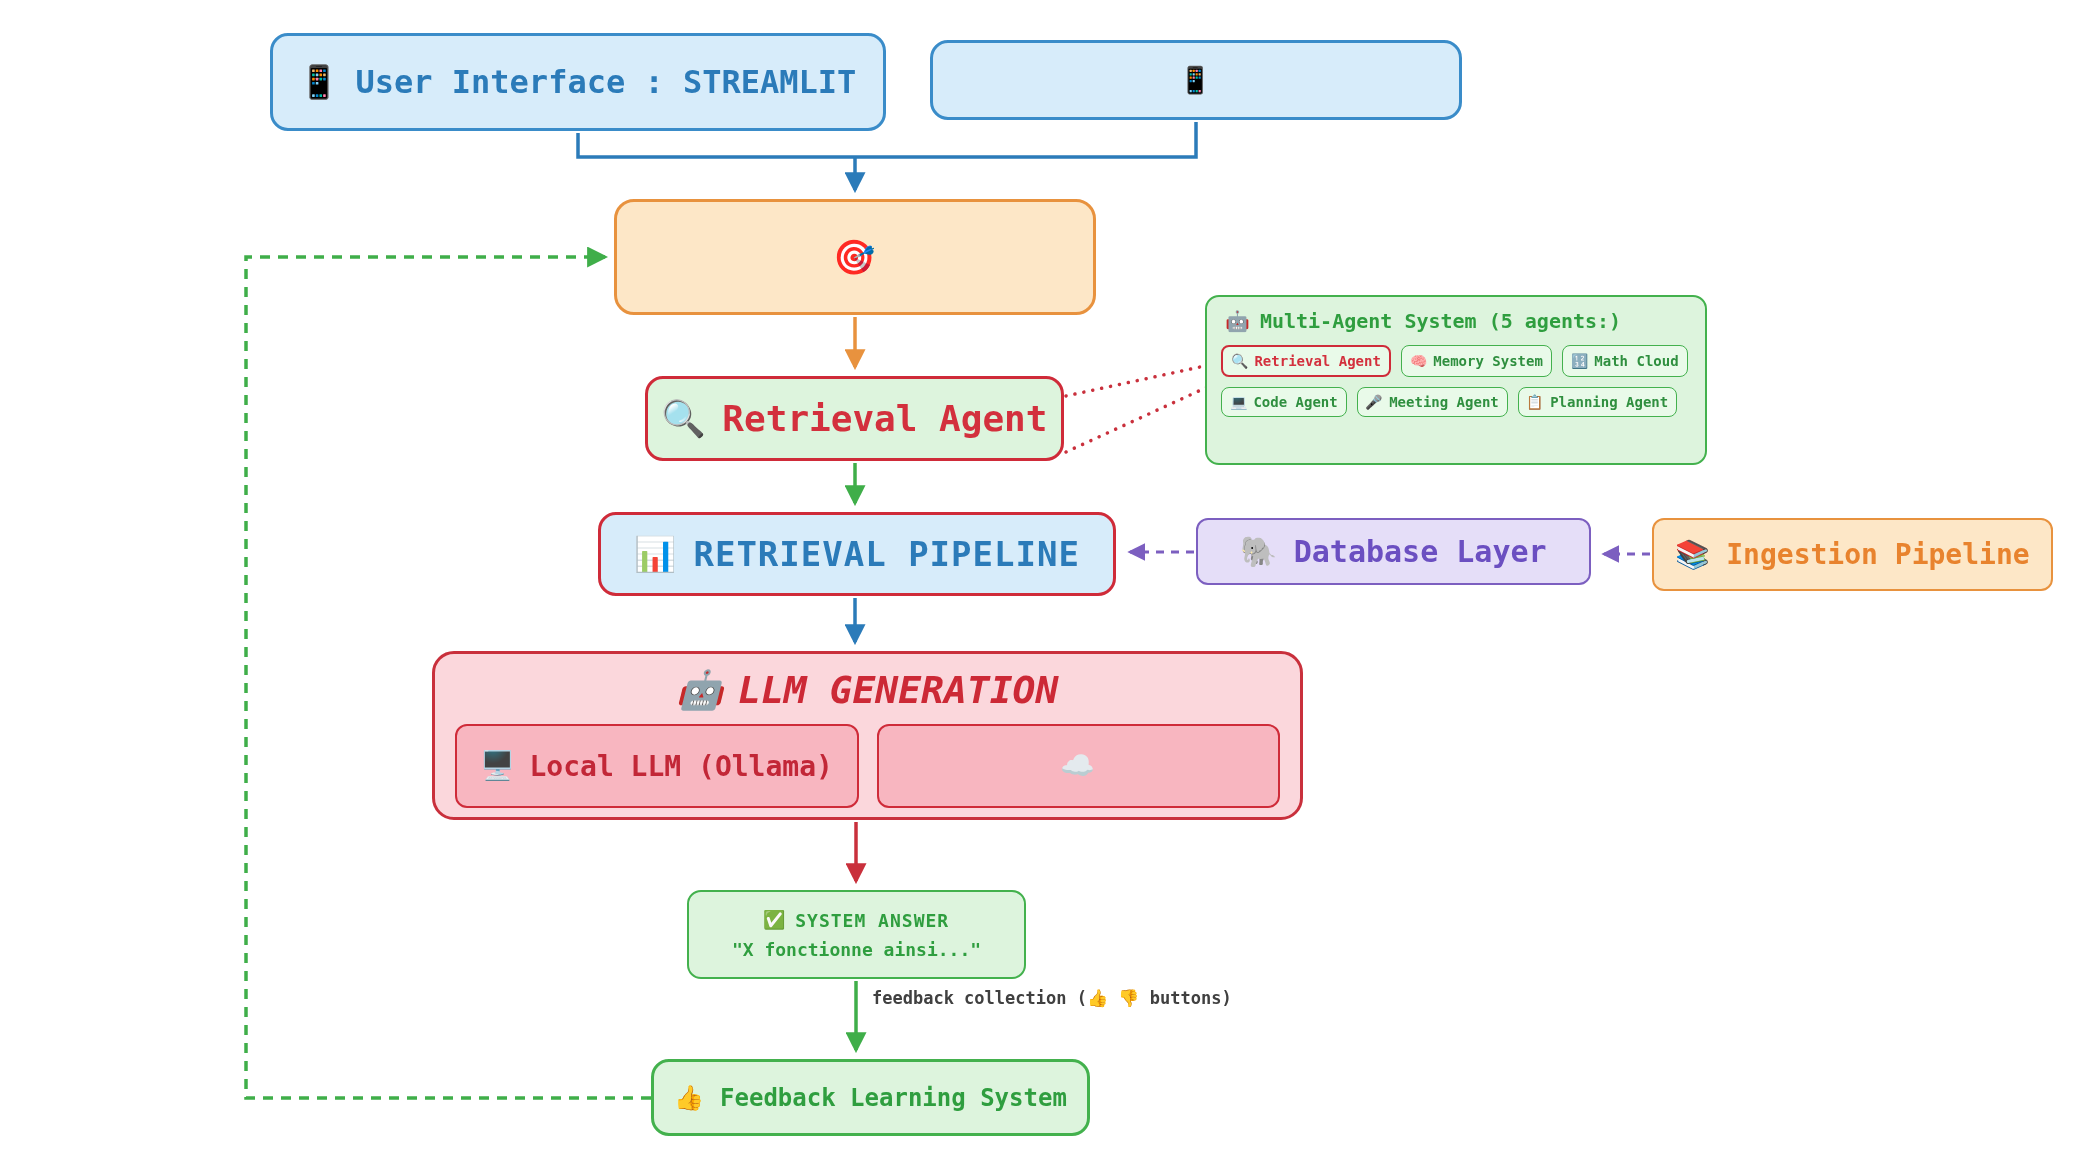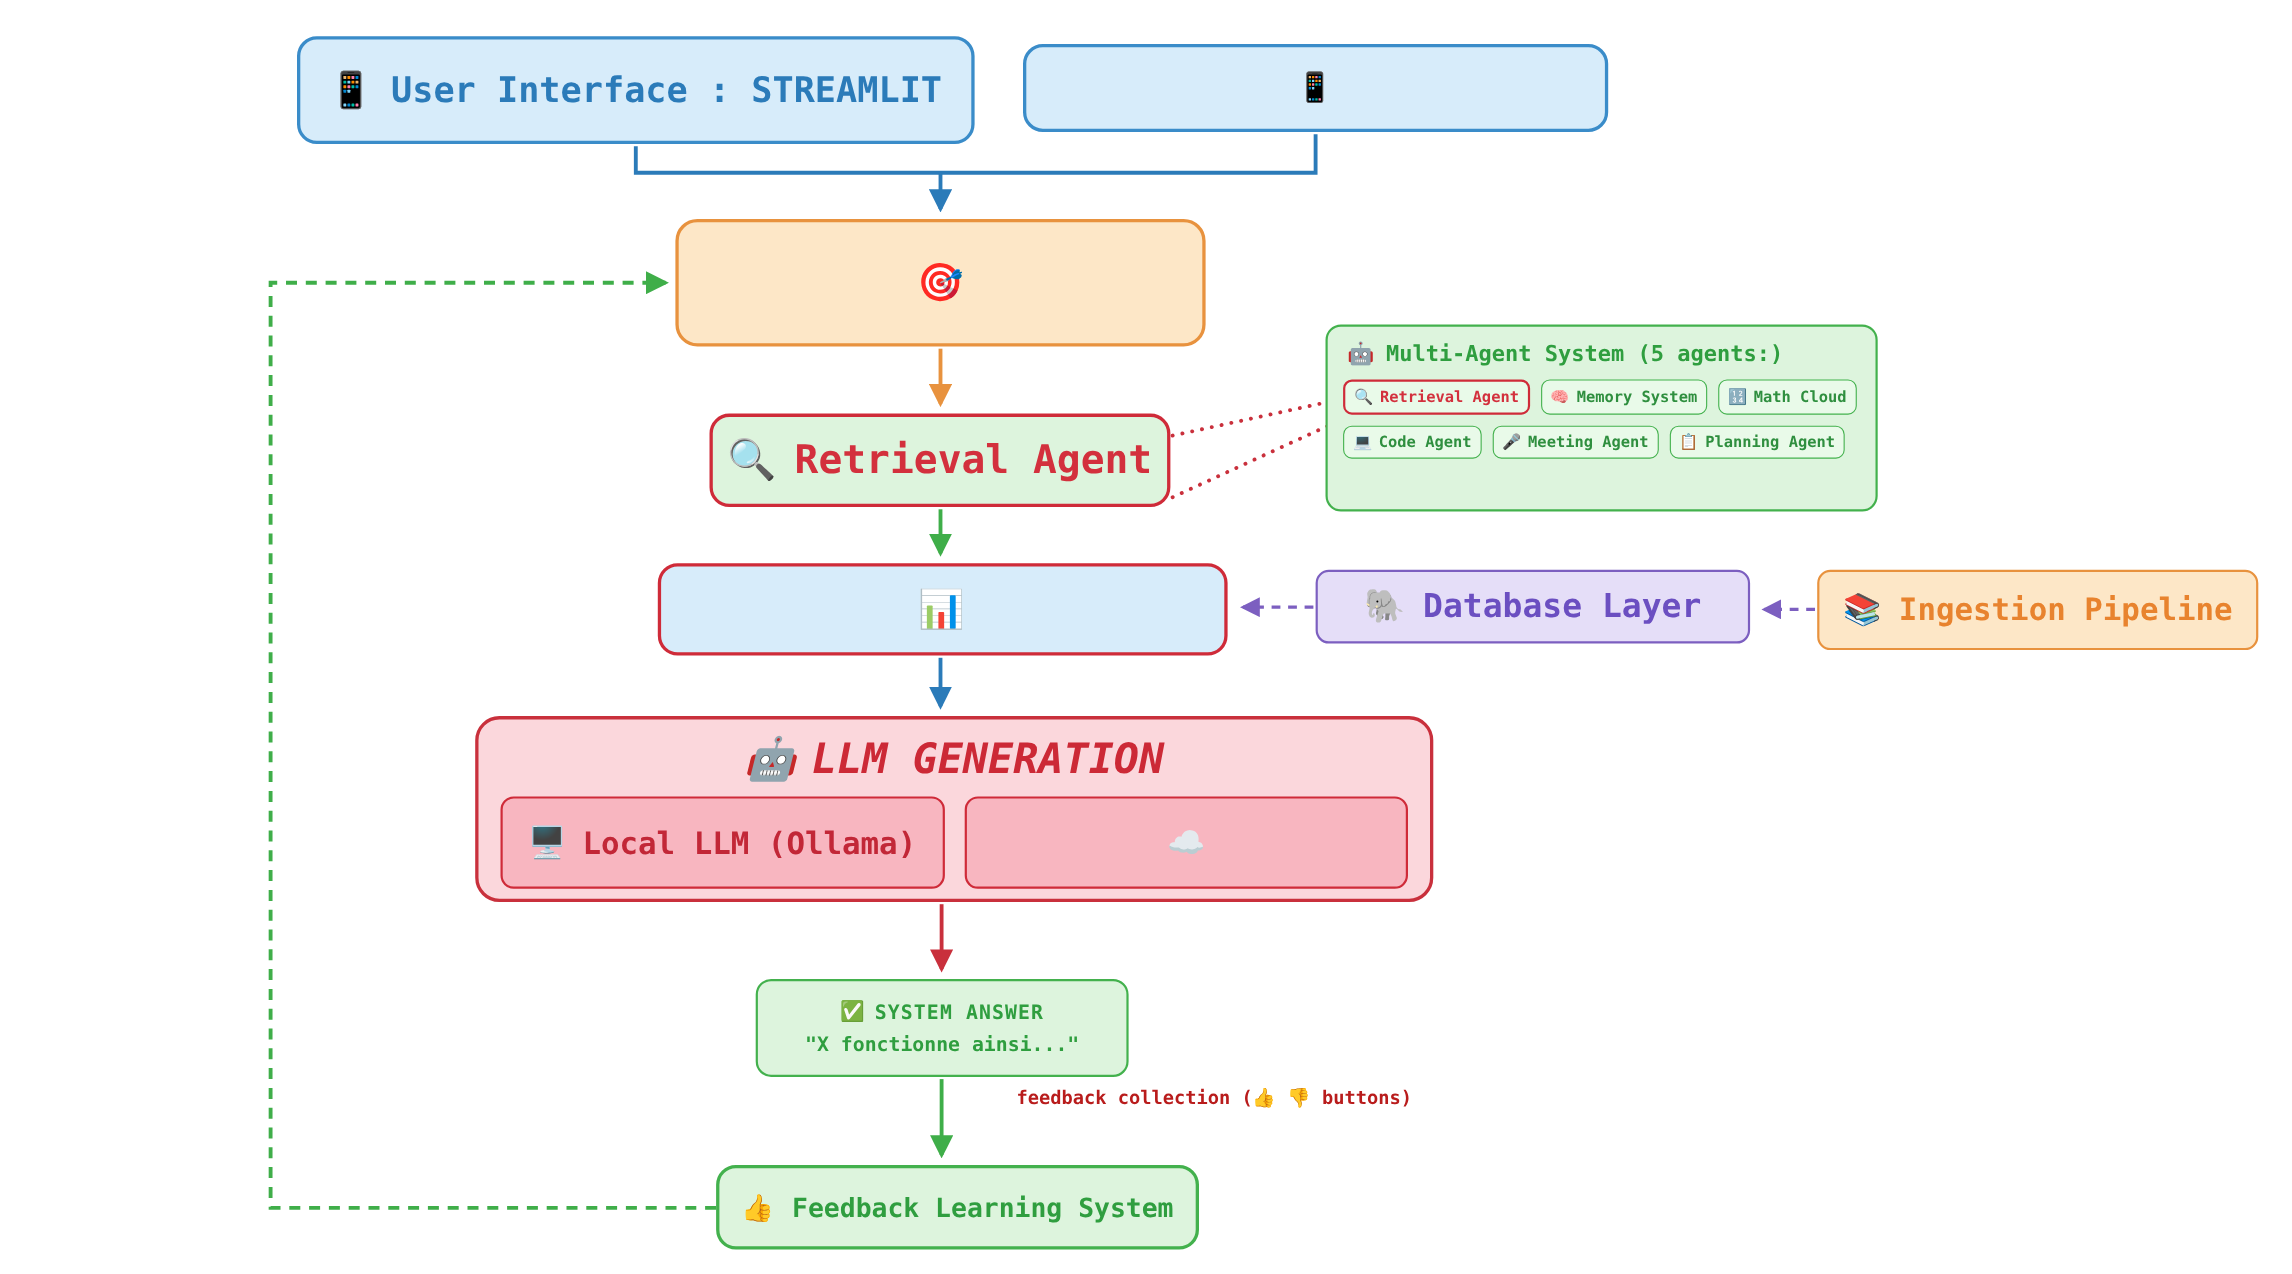--- a/index.html
+++ b/index.html
@@ -53,22 +53,22 @@
   .llm-header{display:flex;align-items:center;gap:14px;font-size:38px;font-style:italic;}
   .llm-row{display:flex;gap:18px;width:100%;}
   .llm-sub{flex:1;height:80px;display:flex;align-items:center;justify-content:center;gap:14px;font-size:28px;font-weight:bold;}
 
   
   .answer{flex-direction:column;gap:8px;border-radius:14px;}
   .answer-line{display:flex;align-items:center;gap:8px;font-size:18px;letter-spacing:1px;}
   .answer-quote{font-size:18px;font-weight:bold;}
 
   .edge-label{
-    position:absolute;left:924px;top:988px;
-    color:#b91c1c;font-size:17px;font-weight:bold;white-space:nowrap;
+    position:absolute;left:872px;top:988px;
+    color:#404040;font-size:17px;font-weight:bold;white-space:nowrap;
   }
 </style>
 </head>
 <body>
 
 <div id="canvas">
 
   <svg id="edges" viewBox="0 0 2084 1158" xmlns="http://www.w3.org/2000/svg">
     <defs>
       <marker id="m-blue" viewBox="0 0 10 10" refX="8.5" refY="5" markerWidth="6" markerHeight="6" orient="auto">
@@ -149,20 +149,21 @@
       </div>
       <div class="chip">
         <span class="ic">📋</span>
         <span>Planning Agent</span>
       </div>
     </div>
   </div>
 
   <div class="node blue-redborder" style="left:598px;top:512px;width:518px;height:84px;font-size:34px">
     <span class="ic">📊</span>
+    <span>RETRIEVAL PIPELINE</span>
   </div>
 
   <div class="node purplebox" style="left:1196px;top:518px;width:395px;height:67px;font-size:30px">
     <span class="ic">🐘</span>
     <span>Database Layer</span>
   </div>
 
   <div class="node orangebox" style="left:1652px;top:518px;width:401px;height:73px;font-size:28px;border-radius:12px;border-width:2.5px">
     <span class="ic">📚</span>
     <span>Ingestion Pipeline</span>

